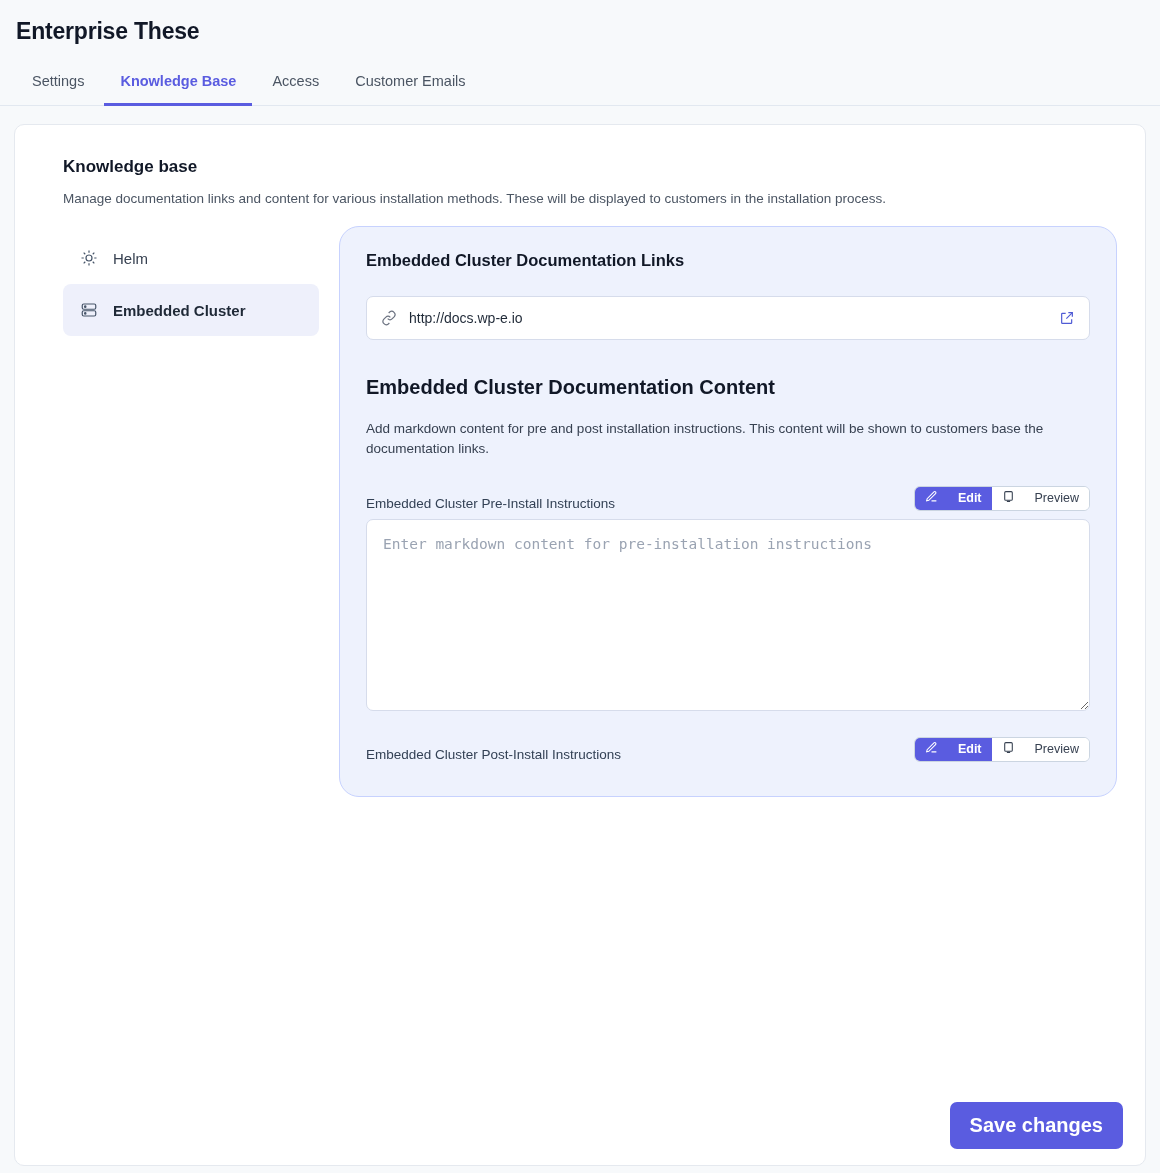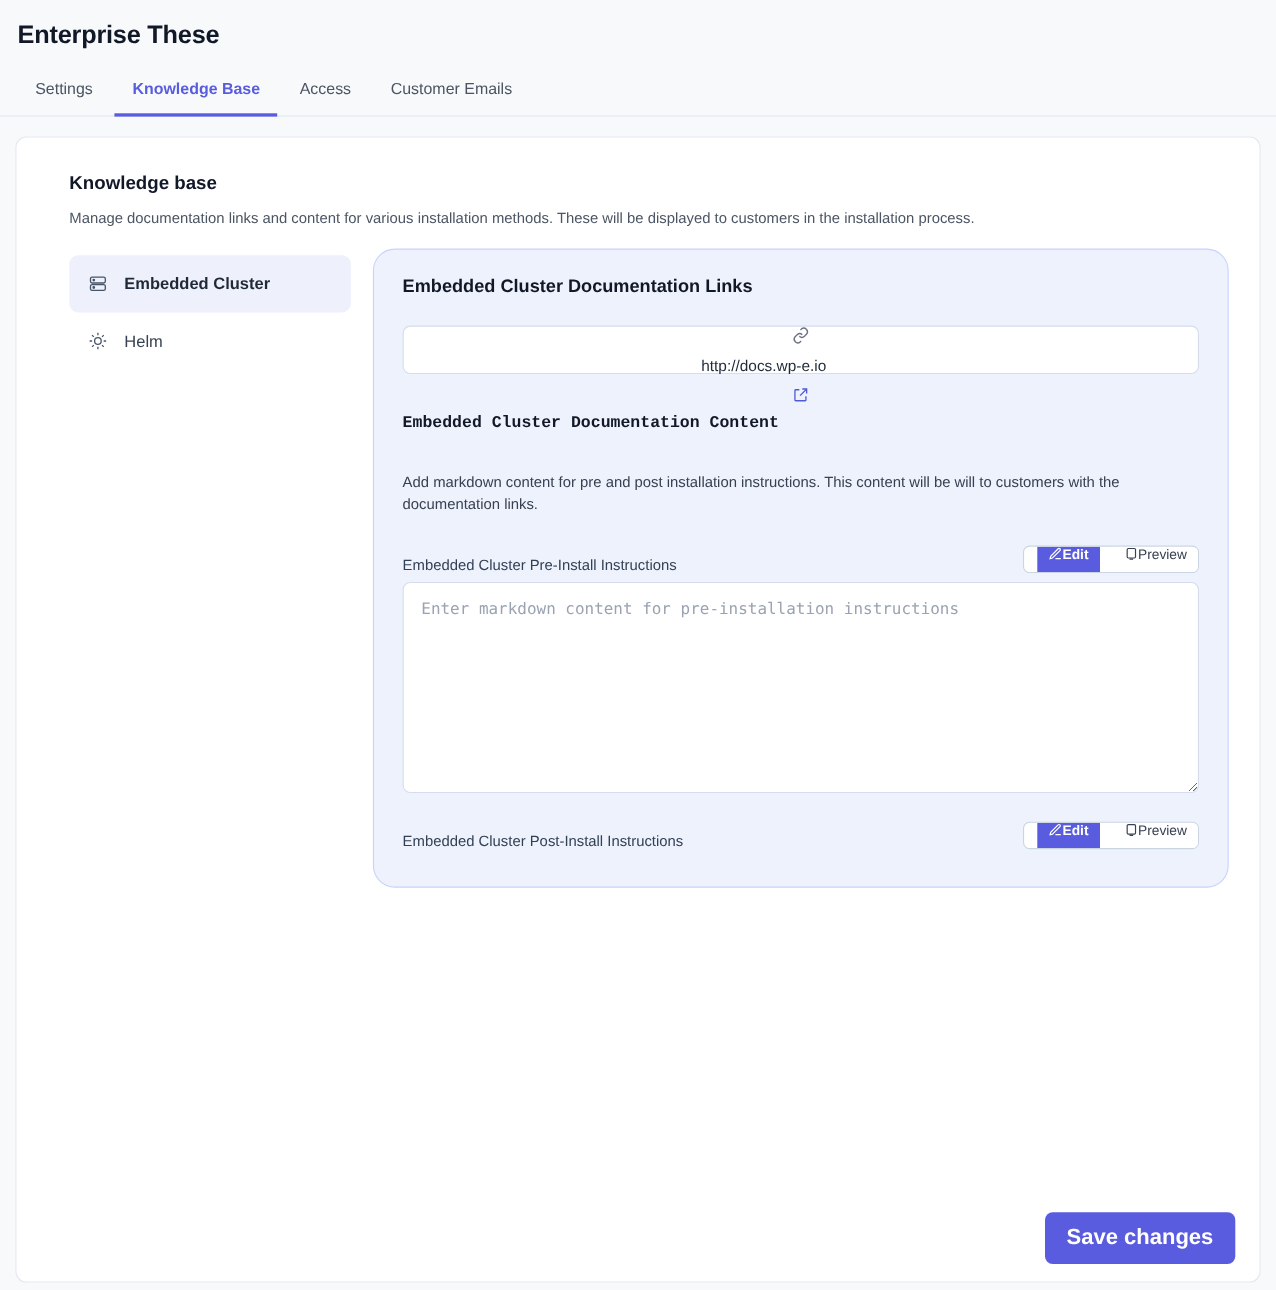--- a/index.html
+++ b/index.html
@@ -129,40 +129,38 @@
 
   .url-input {
     display: flex;
     align-items: center;
     background: #ffffff;
     border: 1px solid #d6dceb;
     border-radius: 7px;
     height: 44px;
     padding: 0 14px;
     gap: 10px;
-    flex-direction: column;
   }
   .url-input .link-icon { color: #6b7280; display:flex; align-items:center; }
   .url-input input {
     border: 0;
     outline: none;
     flex: 1;
     font-size: 14px;
     font-family: "Liberation Sans", sans-serif;
     color: #1f2937;
     background: transparent;
   }
   .ext-icon { color: #4f5bd5; display:flex; align-items:center; cursor:pointer; }
 
   .panel-h2 {
-    font-size: 15px;
+    font-size: 20px;
     font-weight: bold;
     color: #111827;
-    margin: 36px 0 36px 0;
-    font-family: Liberation Mono, monospace;
+    margin: 36px 0 20px 0;
   }
   .panel-p {
     font-size: 13.5px;
     color: #374151;
     line-height: 1.5;
     margin: 0 0 26px 0;
     max-width: 760px;
   }
 
   .editor-head {
@@ -179,31 +177,30 @@
   .toggle {
     display: flex;
     border: 1px solid #cbd5e1;
     border-radius: 6px;
     overflow: hidden;
     background: #ffffff;
     height: 25px;
   }
   .toggle button {
     display: flex;
-    align-items: flex-start;
-    gap: 0;
+    align-items: center;
+    gap: 20px;
     font-family: "Liberation Sans", sans-serif;
     font-size: 12.5px;
     border: 0;
     background: #ffffff;
     color: #374151;
     padding: 0 10px;
     cursor: pointer;
     height: 100%;
-    margin-left: 12px;
   }
   .toggle button.sel {
     background: #5a5ce0;
     color: #ffffff;
     font-weight: bold;
   }
 
   textarea.md {
     display: block;
     width: 100%;
@@ -249,39 +246,39 @@
   <div class="tab">Access</div>
   <div class="tab">Customer Emails</div>
 </div>
 
 <div class="card">
   <div class="section-title">Knowledge base</div>
   <div class="section-desc">Manage documentation links and content for various installation methods. These will be displayed to customers in the installation process.</div>
 
   <div class="body-row">
     <div class="sidelist">
+      <div class="side-item">
+        <span class="side-icon">
+          <svg width="18" height="18" viewBox="0 0 24 24" fill="none" stroke="currentColor" stroke-width="1.6">
+            <circle cx="12" cy="12" r="4"></circle>
+            <path d="M12 2v3M12 19v3M2 12h3M19 12h3M4.9 4.9l2.1 2.1M17 17l2.1 2.1M19.1 4.9L17 7M7 17l-2.1 2.1"></path>
+          </svg>
+        </span>
+        <span>Helm</span>
+      </div>
       <div class="side-item active">
         <span class="side-icon">
           <svg width="18" height="18" viewBox="0 0 24 24" fill="none" stroke="currentColor" stroke-width="1.6">
             <rect x="3" y="4" width="18" height="7" rx="2"></rect>
             <rect x="3" y="13" width="18" height="7" rx="2"></rect>
             <circle cx="7" cy="7.5" r="0.9" fill="currentColor"></circle>
             <circle cx="7" cy="16.5" r="0.9" fill="currentColor"></circle>
           </svg>
         </span>
         <span>Embedded Cluster</span>
-      </div>
-      <div class="side-item">
-        <span class="side-icon">
-          <svg width="18" height="18" viewBox="0 0 24 24" fill="none" stroke="currentColor" stroke-width="1.6">
-            <circle cx="12" cy="12" r="4"></circle>
-            <path d="M12 2v3M12 19v3M2 12h3M19 12h3M4.9 4.9l2.1 2.1M17 17l2.1 2.1M19.1 4.9L17 7M7 17l-2.1 2.1"></path>
-          </svg>
-        </span>
-        <span>Helm</span>
       </div>
     </div>
 
     <div class="panel">
       <div class="panel-h">Embedded Cluster Documentation Links</div>
 
       <div class="url-input">
         <span class="link-icon">
           <svg width="16" height="16" viewBox="0 0 24 24" fill="none" stroke="currentColor" stroke-width="1.8">
             <path d="M10 13a5 5 0 0 0 7 0l3-3a5 5 0 0 0-7-7l-1.5 1.5"></path>
@@ -292,21 +289,21 @@
         <span class="ext-icon">
           <svg width="16" height="16" viewBox="0 0 24 24" fill="none" stroke="currentColor" stroke-width="1.8">
             <path d="M14 4h6v6"></path>
             <path d="M20 4l-9 9"></path>
             <path d="M19 14v5a1 1 0 0 1-1 1H5a1 1 0 0 1-1-1V6a1 1 0 0 1 1-1h5"></path>
           </svg>
         </span>
       </div>
 
       <div class="panel-h2">Embedded Cluster Documentation Content</div>
-      <div class="panel-p">Add markdown content for pre and post installation instructions. This content will be will to customers with the documentation links.</div>
+      <div class="panel-p">Add markdown content for pre and post installation instructions. This content will be shown to customers base the documentation links.</div>
 
       <div class="editor-head">
         <div class="editor-label">Embedded Cluster Pre-Install Instructions</div>
         <div class="toggle">
           <button class="sel">
             <span>
               <svg width="13" height="13" viewBox="0 0 24 24" fill="none" stroke="currentColor" stroke-width="2">
                 <path d="M12 20h9"></path>
                   <path d="M16.5 3.5a2.1 2.1 0 1 1 3 3L7 19l-4 1 1-4z"></path>
               </svg>

